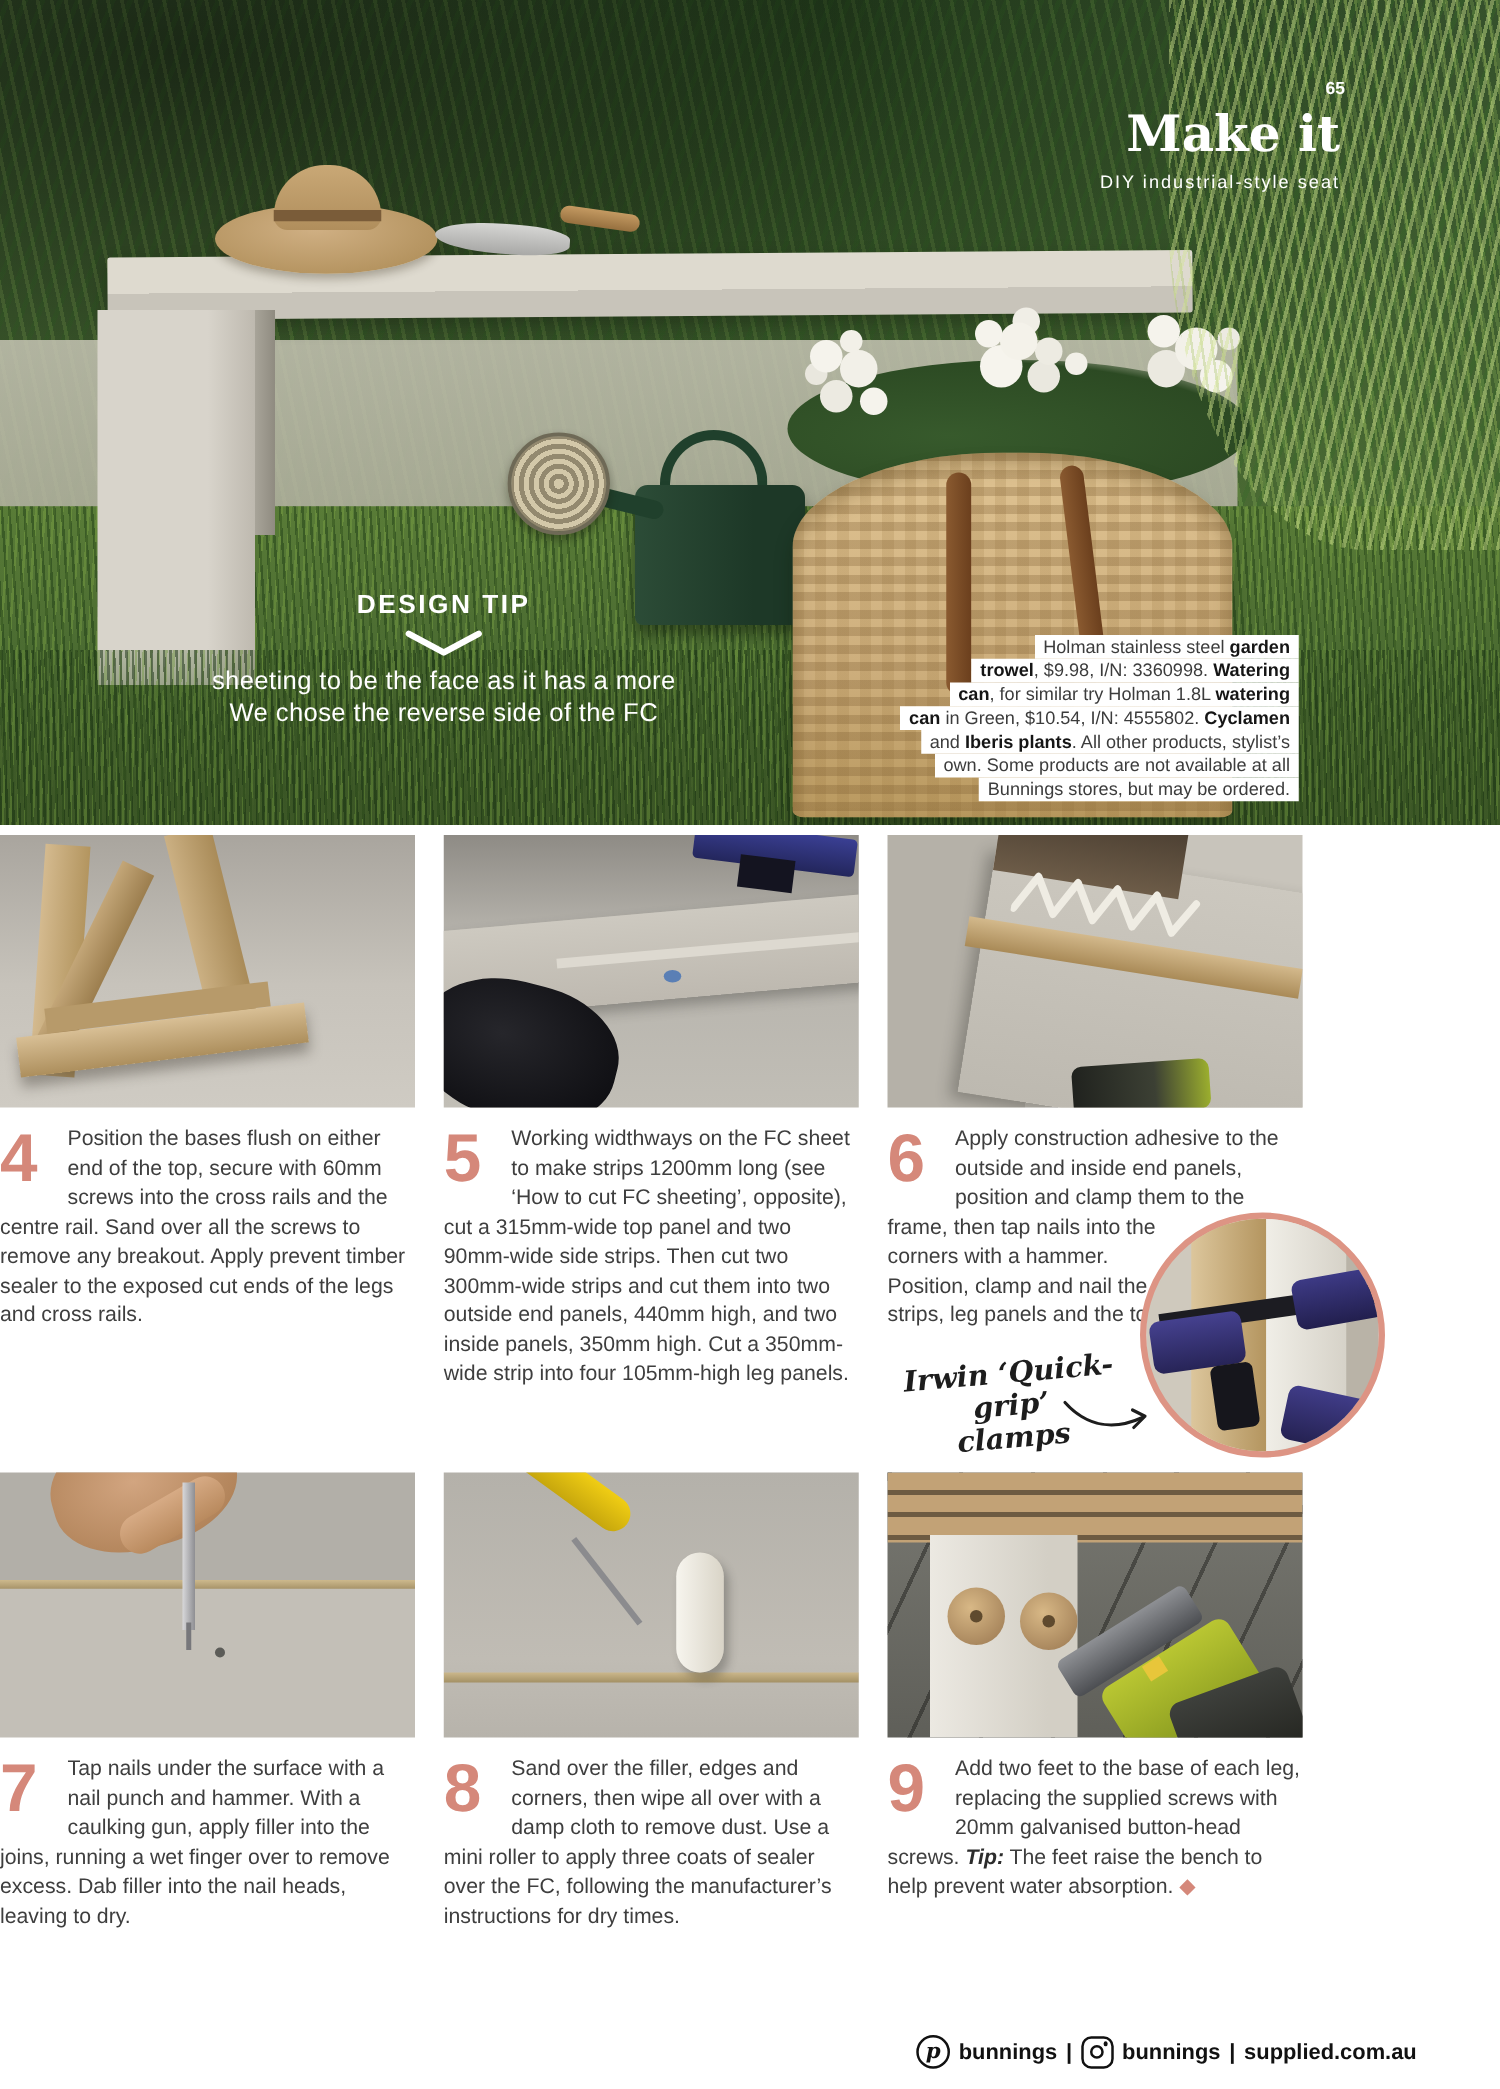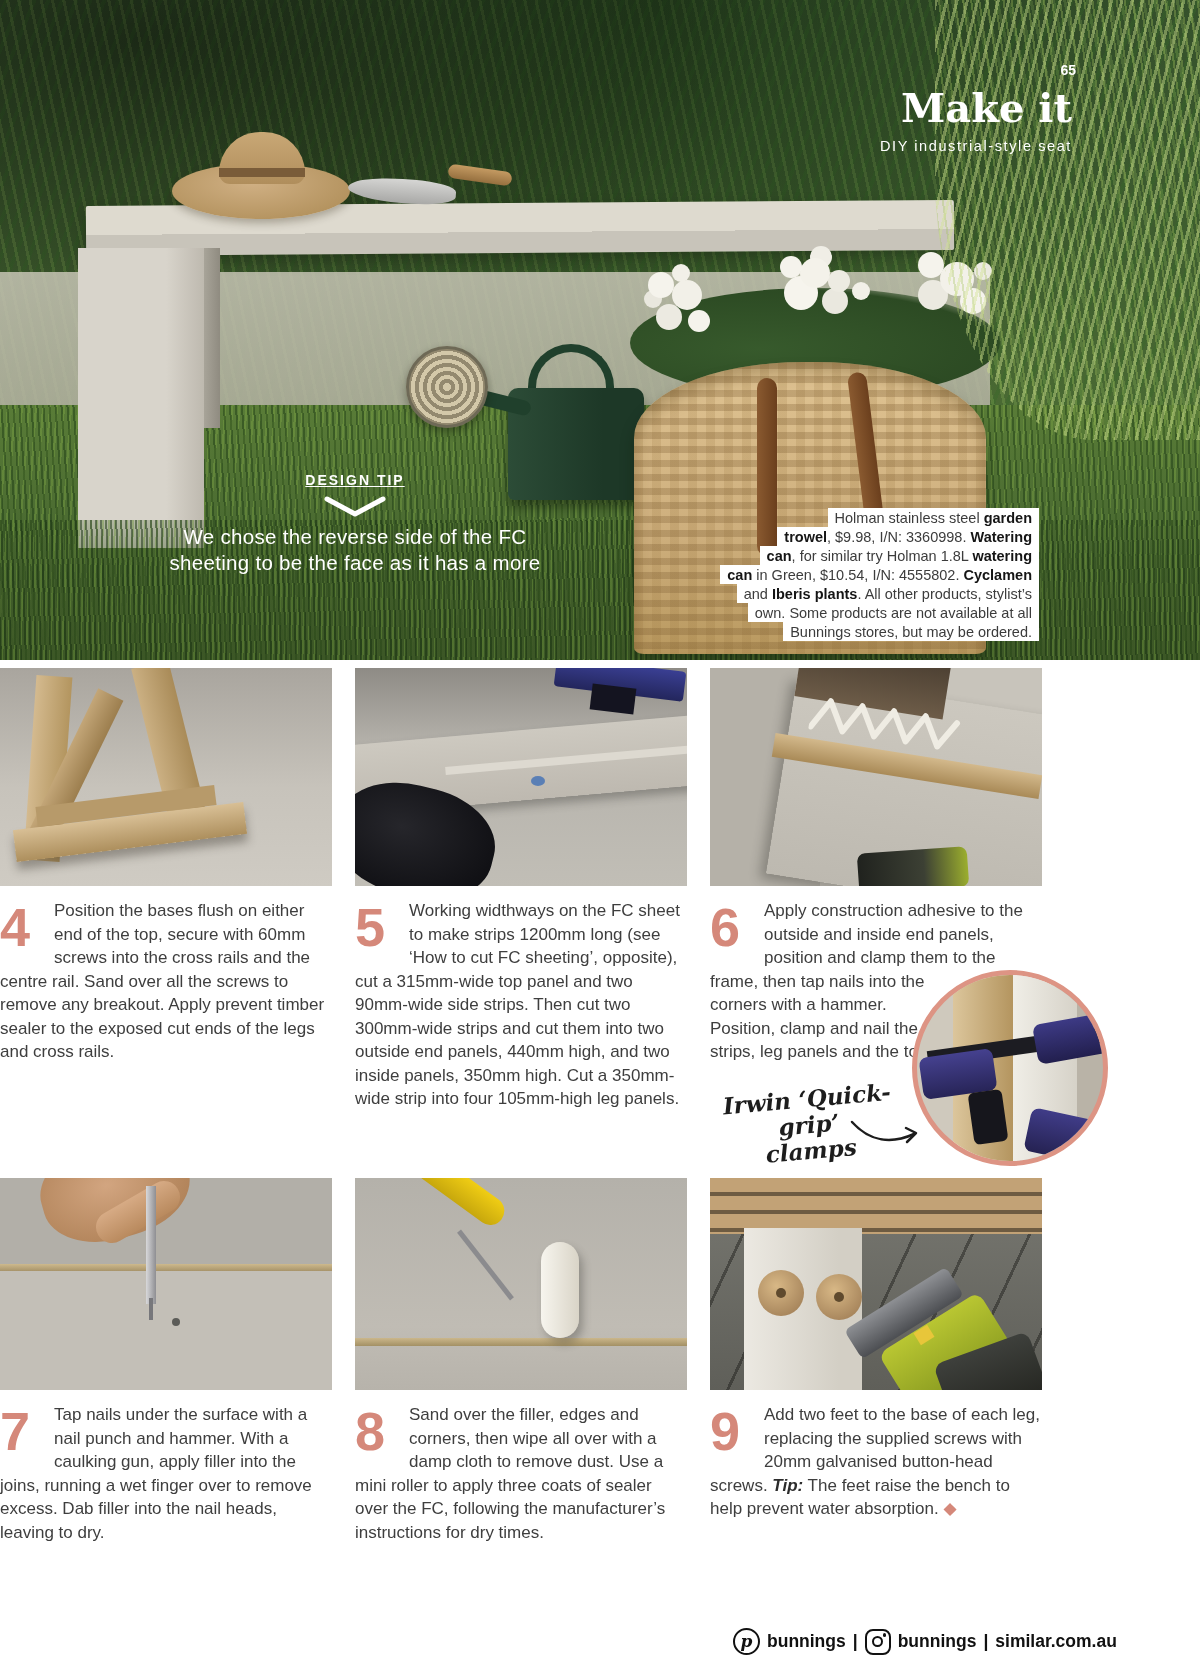--- a/index.html
+++ b/index.html
@@ -80,21 +80,21 @@
       repeating-linear-gradient(82deg, rgba(165,195,95,.4) 0 2px, transparent 2px 8px);
     border-radius:0 0 0 60%; }
 
   .pageno { position:absolute; right:124px; top:62px; color:#fff; font-size:14px; font-weight:700; z-index:10; }
   .hero-title { position:absolute; right:128px; top:86px; color:#fff; z-index:10;
     font-family:"DejaVu Serif", serif; font-weight:700; font-size:40px; line-height:1.1;margin-left:48px; }
   .hero-sub { position:absolute; right:128px; top:138px; color:#fff; z-index:10;
     font-size:14.5px; font-weight:400; letter-spacing:1.6px; }
 
   .tip { position:absolute; left:150px; top:472px; width:410px; z-index:10; text-align:center; color:#fff; }
-  .tip-label { font-size:14px; font-weight:700; letter-spacing:2px;text-decoration:underline; }
+  .tip-label { font-size:21px; font-weight:700; letter-spacing:2px; }
   .tip-chevron { margin:8px auto 6px; display:block; }
   .tip-line { font-size:20.5px; line-height:26px; letter-spacing:.3px; }
 
   .caption { position:absolute; right:161px; top:508px; z-index:10; display:flex; flex-direction:column; align-items:flex-end; }
   .cap-line { background:#ffffff; color:#3c3c3c; font-size:14.5px; line-height:16px; padding:1.5px 7px; white-space:nowrap; }
 
   
   .col { position:absolute; width:332px; }
   .photo { position:relative; width:332px; overflow:hidden; }
   .row1 .photo { height:218px; }
@@ -168,22 +168,22 @@
 
     <div class="pageno">65</div>
     <div class="hero-title">Make it</div>
     <div class="hero-sub">DIY industrial-style seat</div>
 
     <div class="tip">
       <div class="tip-label">DESIGN TIP</div>
       <svg class="tip-chevron" width="64" height="22" viewBox="0 0 64 22">
         <polyline points="4,3 32,18 60,3" fill="none" stroke="#ffffff" stroke-width="5" stroke-linecap="round" stroke-linejoin="round"></polyline>
       </svg>
+      <div class="tip-line">sheeting to be the face as it has a more</div>
       <div class="tip-line">We chose the reverse side of the FC</div>
-      <div class="tip-line">sheeting to be the face as it has a more</div>
     </div>
 
     <div class="caption">
       <div class="cap-line"><span>Holman stainless steel </span><span class="b">garden</span></div>
       <div class="cap-line"><span class="b">trowel</span><span>, $9.98, I/N: 3360998. </span><span class="b">Watering</span></div>
       <div class="cap-line"><span class="b">can</span><span>, for similar try Holman 1.8L </span><span class="b">watering</span></div>
       <div class="cap-line"><span class="b">can</span><span> in Green, $10.54, I/N: 4555802. </span><span class="b">Cyclamen</span></div>
       <div class="cap-line"><span>and </span><span class="b">Iberis plants</span><span>. All other products, stylist’s</span></div>
       <div class="cap-line"><span>own. Some products are not available at all</span></div>
       <div class="cap-line"><span>Bunnings stores, but may be ordered.</span></div>
@@ -301,16 +301,16 @@
   <footer class="footer">
     <span class="icon-p">p</span>
     <span>bunnings</span>
     <span class="sep">|</span>
     <span class="icon-ig">
         <i></i>
         <b></b>
       </span>
     <span>bunnings</span>
     <span class="sep">|</span>
-    <span>similar.com.au</span>
+    <span>supplied.com.au</span>
   </footer>
 
 </div>
 
 </body></html>

